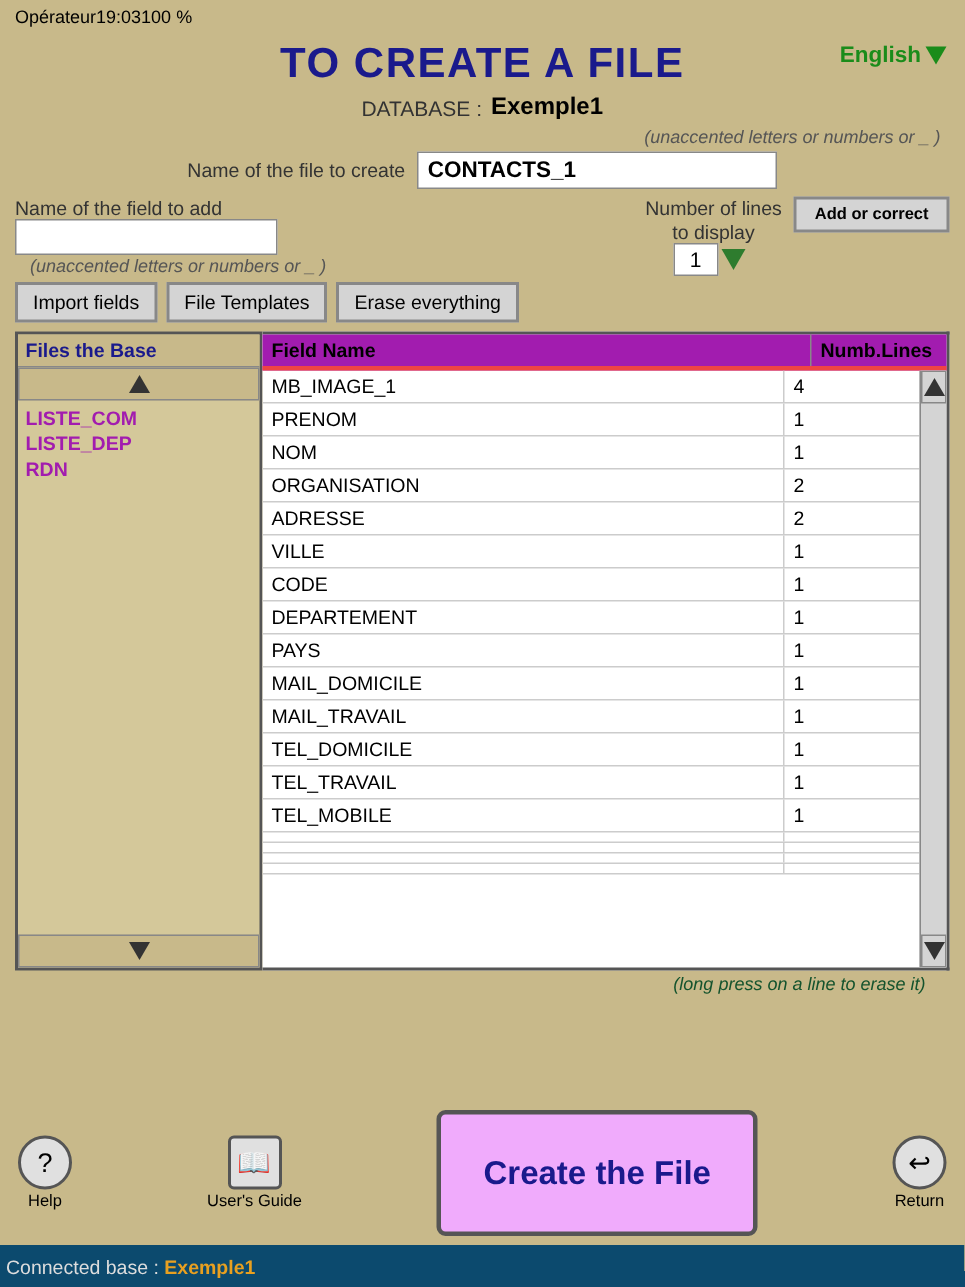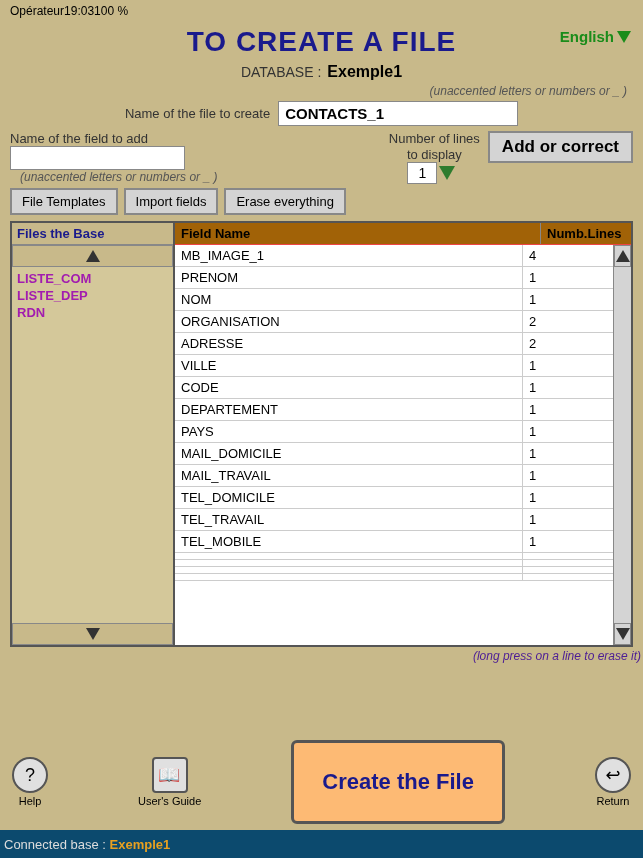--- a/index.html
+++ b/index.html
@@ -129,21 +129,21 @@
       border-right: 8px solid transparent;
       border-top: 14px solid #2e7c2e;
       display: inline-block;
       cursor: pointer;
     }
 
     .add-correct-btn {
       background: #d4d4d4;
       border: 2px solid #888;
       padding: 4px 12px;
-      font-size: 17px;
+      font-size: 11px;
       font-weight: bold;
       cursor: pointer;
       white-space: nowrap;
     }
 
     
     .field-hint {
       font-style: italic;
       color: #555;
       font-size: 12px;
@@ -231,22 +231,22 @@
     .fields-panel {
       flex: 1;
       border: 2px solid #555;
       border-left: none;
       background: white;
       display: flex;
       flex-direction: column;
     }
     .fields-header {
       display: flex;
-      background: #a16207;
-      border-bottom: 1px solid #ef4444;
+      background: #a21caf;
+      border-bottom: 3px solid #ef4444;
     }
     .fields-col-name {
       flex: 1;
       padding: 3px 6px;
       font-weight: bold;
       font-size: 13px;
       color: #000;
       border-right: 1px solid #888;
     }
     .fields-col-lines {
@@ -290,22 +290,22 @@
       flex-direction: column;
     }
     .scroll-thumb-area {
       flex: 1;
       position: relative;
     }
     .long-press-hint {
       text-align: right;
       font-style: italic;
       font-size: 12px;
-      color: #4c1d95;
-      padding-right: 2px;
+      color: #14532d;
+      padding-right: 26px;
     }
 
     
     .bottom-bar {
       position: absolute;
       bottom: 28px;
       left: 0;
       right: 0;
       display: flex;
       align-items: center;
@@ -339,21 +339,21 @@
       border: 2px solid #555;
       border-radius: 4px;
       display: flex;
       align-items: center;
       justify-content: center;
       background: #e0e0e0;
       font-size: 18px;
     }
 
     .create-file-btn {
-      background: #fdba74;
+      background: #f0abfc;
       border: 3px solid #555;
       padding: 26px 28px;
       font-size: 22px;
       font-weight: bold;
       color: #1a1a8c;
       cursor: pointer;
       border-radius: 6px;
     }
 
     .return-icon-btn {
@@ -435,22 +435,22 @@
       <span class="num-box">1</span>
       <span class="dropdown-triangle"></span>
     </div>
   </div>
   <div style="display:flex; align-items:flex-end; padding-bottom:6px;">
     <button class="add-correct-btn">Add or correct</button>
   </div>
 </div>
 
 <div class="toolbar-row">
+  <button class="toolbar-btn">Import fields</button>
   <button class="toolbar-btn">File Templates</button>
-  <button class="toolbar-btn">Import fields</button>
   <button class="toolbar-btn">Erase everything</button>
 </div>
 
 <div class="main-area">
 
   <div class="files-panel">
     <div class="files-panel-header">Files the Base</div>
     <div class="scroll-btn-up">
       <span class="scroll-arrow-up"></span>
     </div>

